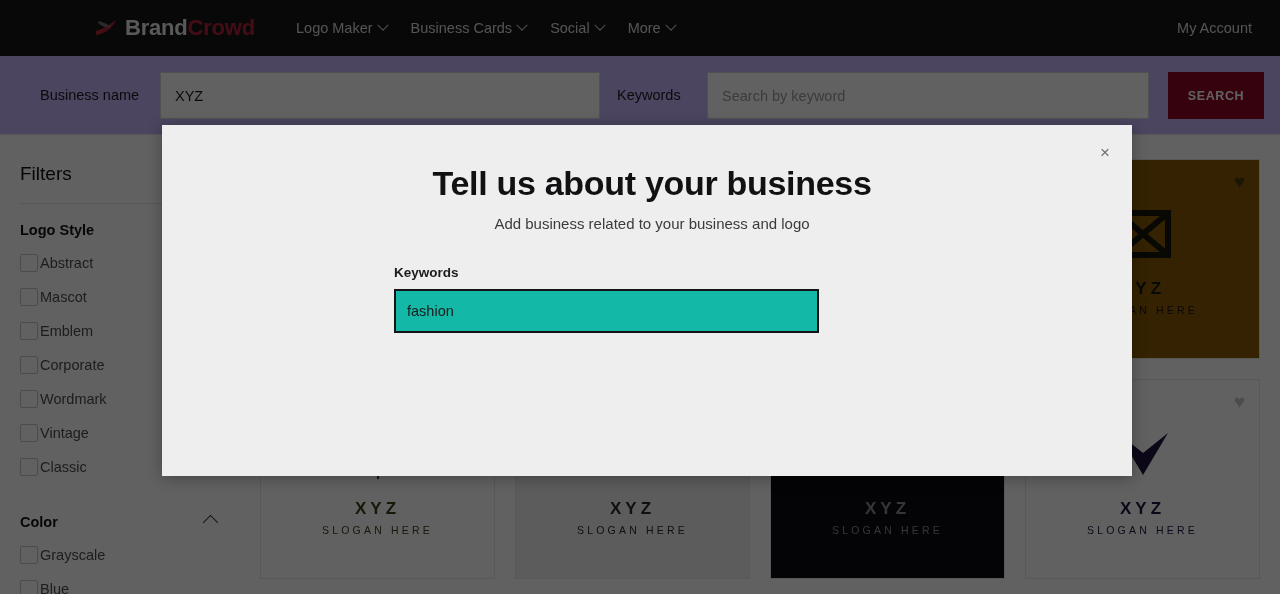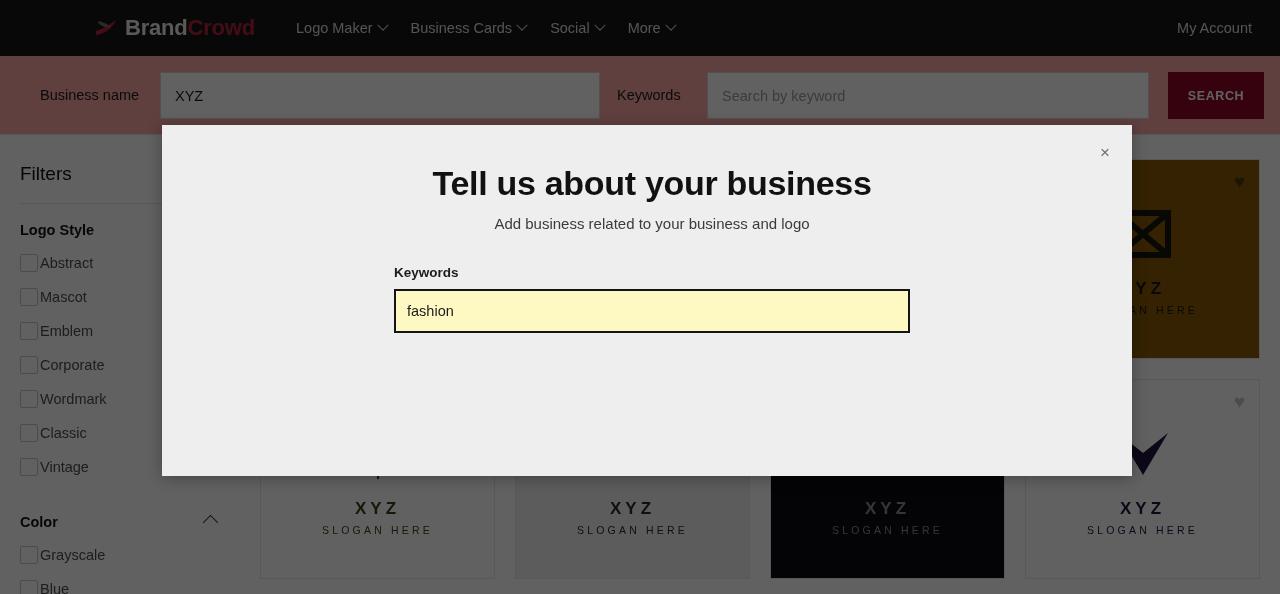--- a/index.html
+++ b/index.html
@@ -25,21 +25,21 @@
   .brand-text .b1 { color: #e9e9ea; }
   .brand-text .b2 { color: #b3243c; }
   .navlinks { position: absolute; left: 264px; display: flex; align-items: center; gap: 24px; margin-left: 32px; }
   .navlink { font-size: 14.5px; color: #dcdcdd; display: flex; align-items: center; gap: 6px; cursor: pointer; }
   .chev { display: inline-block; width: 8px; height: 8px; border-right: 1.6px solid #cfcfd1; border-bottom: 1.6px solid #cfcfd1; transform: rotate(45deg) translate(-2px,-2px); }
   .myaccount { position: absolute; right: 28px; font-size: 14.5px; color: #dcdcdd; cursor: pointer; }
 
   
   .searchbar {
     position: absolute; top: 56px; left: 0; width: 1280px; height: 79px;
-    background: #fca5a5; display: flex; align-items: center;
+    background: #c4b5fd; display: flex; align-items: center;
     border-bottom: 1px solid #e4e4e6;
   }
   .lbl-business { position: absolute; left: 40px; font-size: 14.5px; color: #1b1b1d; font-weight: 500; }
   .inp-business {
     position: absolute; left: 160px; top: 16px; width: 440px; height: 47px;
     border: 1px solid #d3d3d6; background: #fff; font-size: 14.5px;
     color: #1b1b1d; padding: 0 14px; font-family: "Liberation Sans", sans-serif;
   }
   .lbl-keywords { position: absolute; left: 617px; font-size: 14.5px; color: #1b1b1d; font-weight: 500; }
   .inp-keywords {
@@ -93,21 +93,21 @@
     position: absolute; top: 19px; right: 22px; font-size: 17px; color: #6f6f73;
     cursor: pointer; line-height: 1; background: none; border: none;
     font-family: "Liberation Sans", sans-serif;
   }
   .modal-body { flex: 1; padding: 39px 0 0 10px; }
   .modal-title { text-align: center; font-size: 34px; font-weight: bold; color: #111113; letter-spacing: -0.3px; }
   .modal-sub { text-align: center; font-size: 15px; color: #3b3b3f; margin-top: 12px; }
   .field { width: 516px; margin: 33px auto 0 auto; }
   .field-label { font-size: 13.5px; font-weight: bold; color: #1b1b1d; margin-bottom: 9px; }
   .field-input {
-    width: 516px; height: 44px; border: 2px solid #141416; background: #fef9c3;
+    width: 425px; height: 44px; border: 2px solid #141416; background: #14b8a6;
     font-size: 14.5px; color: #1b1b1d; padding: 0 11px;
     font-family: "Liberation Sans", sans-serif; outline: none;
   }
   .modal-footer {
     height: 95px; border-top: 1px solid #dcdbdb;
     display: flex; align-items: center; justify-content: center;
   }
   .btn-continue {
     display: flex; align-items: stretch; height: 52px; background: #ef2a4f;
     border: none; cursor: pointer; box-shadow: 0 3px 0 #c4203f;
@@ -198,25 +198,25 @@
       <div class="cbrow">
         <span class="cbox"></span>
         <span class="cblabel">Corporate</span>
       </div>
       <div class="cbrow">
         <span class="cbox"></span>
         <span class="cblabel">Wordmark</span>
       </div>
       <div class="cbrow">
         <span class="cbox"></span>
+        <span class="cblabel">Vintage</span>
+      </div>
+      <div class="cbrow">
+        <span class="cbox"></span>
         <span class="cblabel">Classic</span>
-      </div>
-      <div class="cbrow">
-        <span class="cbox"></span>
-        <span class="cblabel">Vintage</span>
       </div>
 
       <div class="grp-title" style="margin-top:38px">
         <span>Color</span>
         <i class="chev-up"></i>
       </div>
       <div class="cbrow">
         <span class="cbox"></span>
         <span class="cblabel">Grayscale</span>
       </div>

